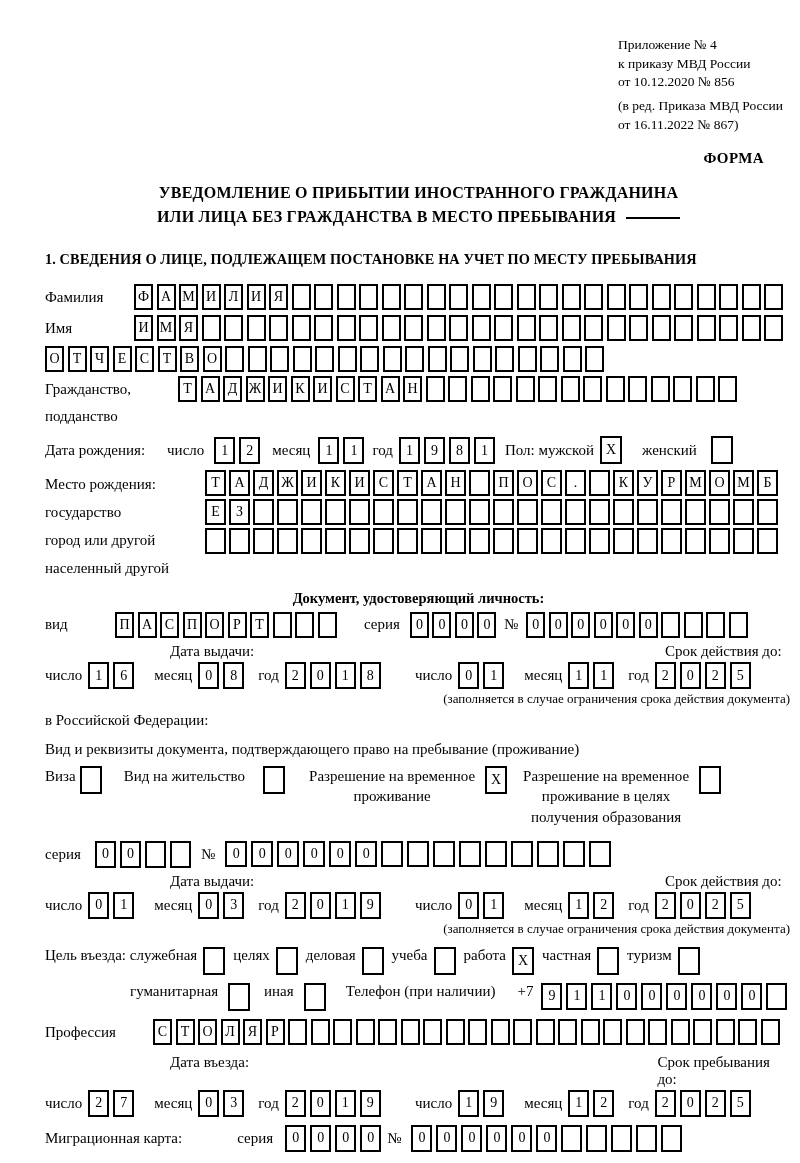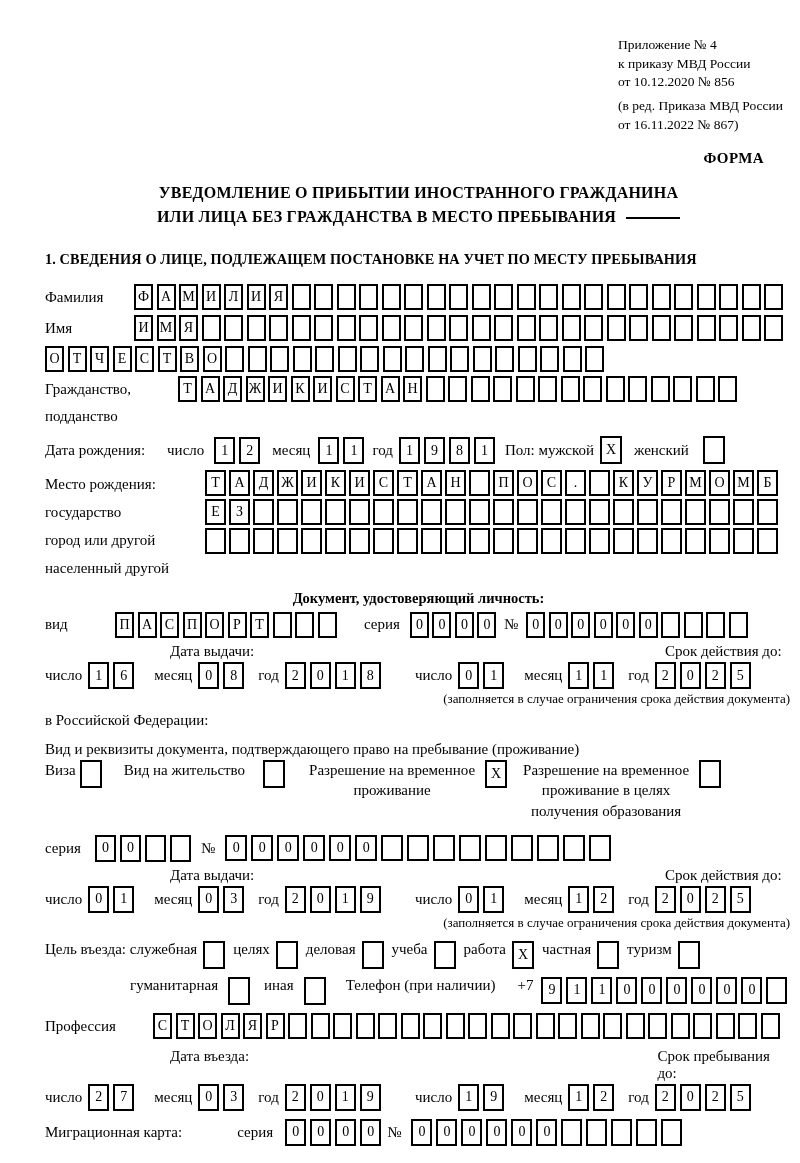--- a/index.html
+++ b/index.html
@@ -32,21 +32,21 @@
   .cb .cell { width:22px; height:28px; margin-right:0; }
 
   .doc-title { text-align:center; font-weight:bold; font-size:14.5px; margin-top:8px; }
   .dhead { display:flex; font-size:15px; margin-top:5px; }
   .drow { display:flex; font-size:15px; margin-top:2px; align-items:center; }
   .dgroup { display:flex; align-items:center; }
   .dgroup .lbl { margin-right:6px; line-height:27px; }
   .dgroup .cells { margin-right:10px; }
   .note { text-align:right; font-size:13px; margin-top:2px; padding-right:2px; }
   .plain { font-size:15px; margin-top:6px; line-height:1.5; }
-  .permits { display:flex; margin-top:0; font-size:15px; align-items:flex-start; }
+  .permits { display:flex; margin-top:6px; font-size:15px; align-items:flex-start; }
   .pgroup { display:flex; align-items:flex-start; }
   .pgroup .ptxt { line-height:1.35; }
   .center { text-align:center; }
   .purpose-row { display:flex; font-size:15px; margin-top:10px; flex-wrap:nowrap; }
   .purpose-row .cb { margin:0 8px 0 6px; }
 </style>
 </head>
 <body>
 
 <div class="page">
@@ -220,21 +220,21 @@
     <span class="cells dcells">
         <span class="cell">1</span>
         <span class="cell">9</span>
         <span class="cell">8</span>
         <span class="cell">1</span>
       </span>
     <span class="lbl" style="margin-left:6px;">Пол: мужской</span>
     <span class="cells cb" style="margin-left:6px;">
         <span class="cell">X</span>
       </span>
-    <span class="lbl" style="margin-left:12px;">женский</span>
+    <span class="lbl" style="margin-left:20px;">женский</span>
     <span class="cells cb" style="margin-left:14px;">
         <span class="cell"></span>
       </span>
   </div>
 
   <div class="row" style="margin-top:6px;">
     <div class="lblcol" style="width:160px; line-height:28px;">
       <div>Место рождения:</div>
       <div>государство</div>
       <div>город или другой</div>

